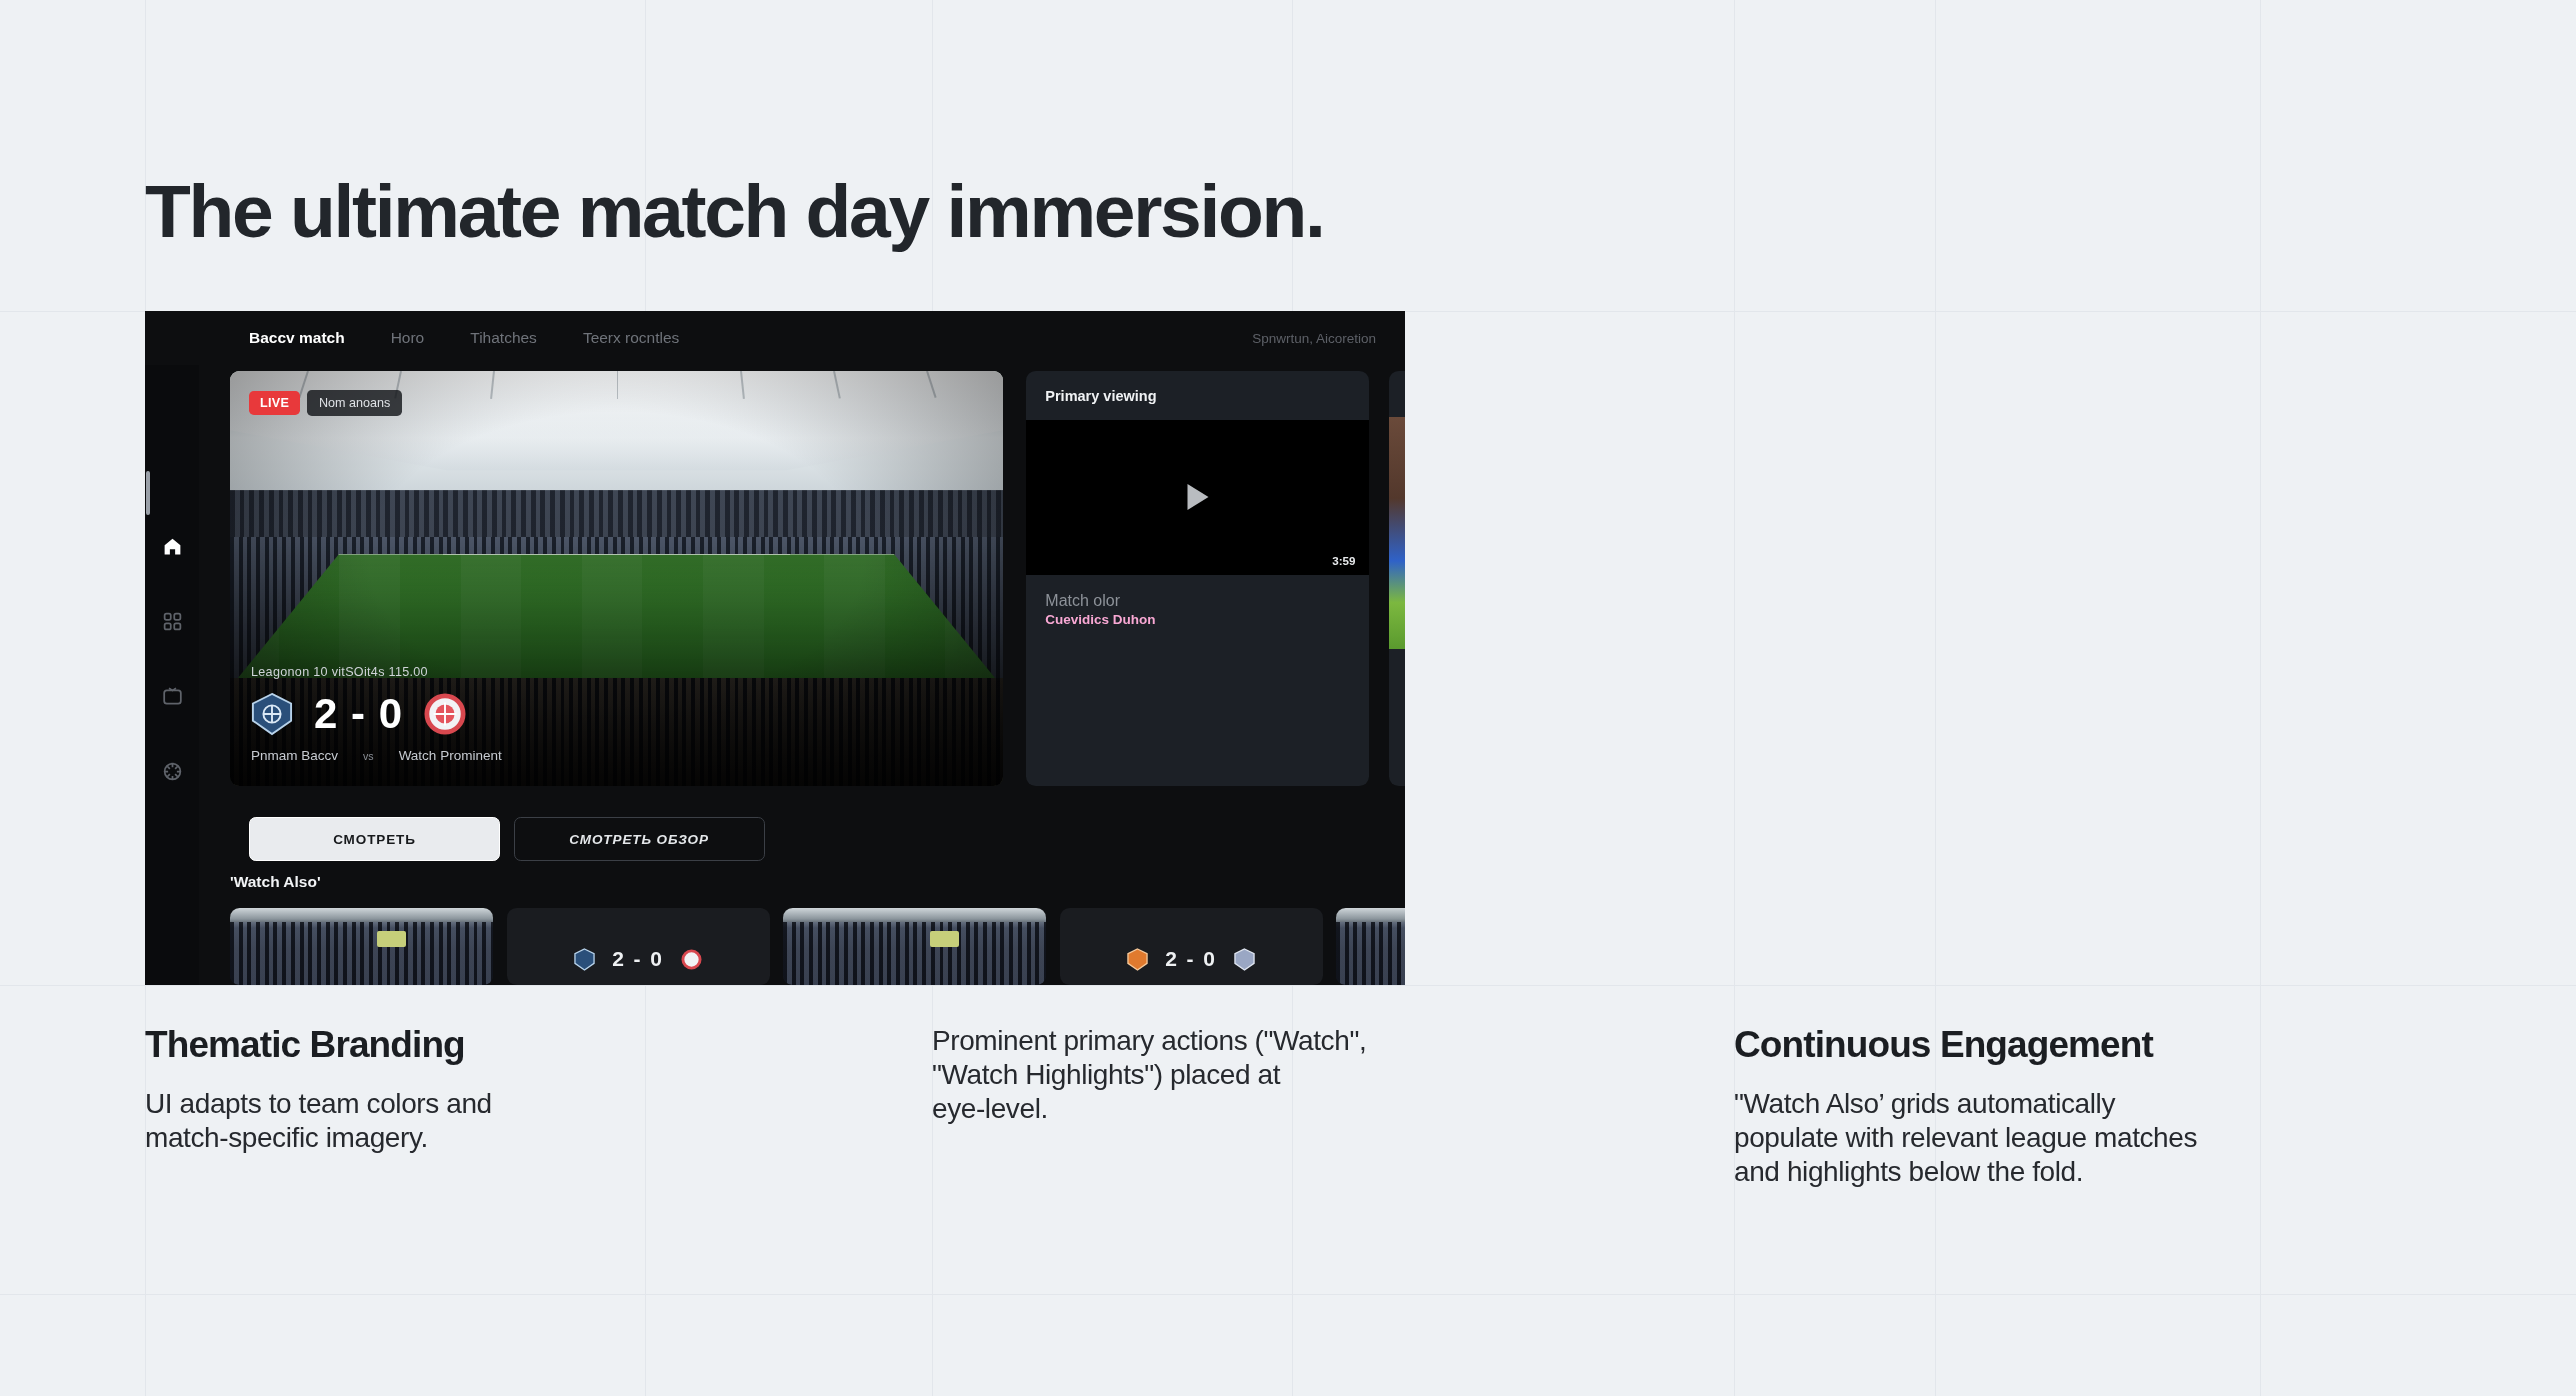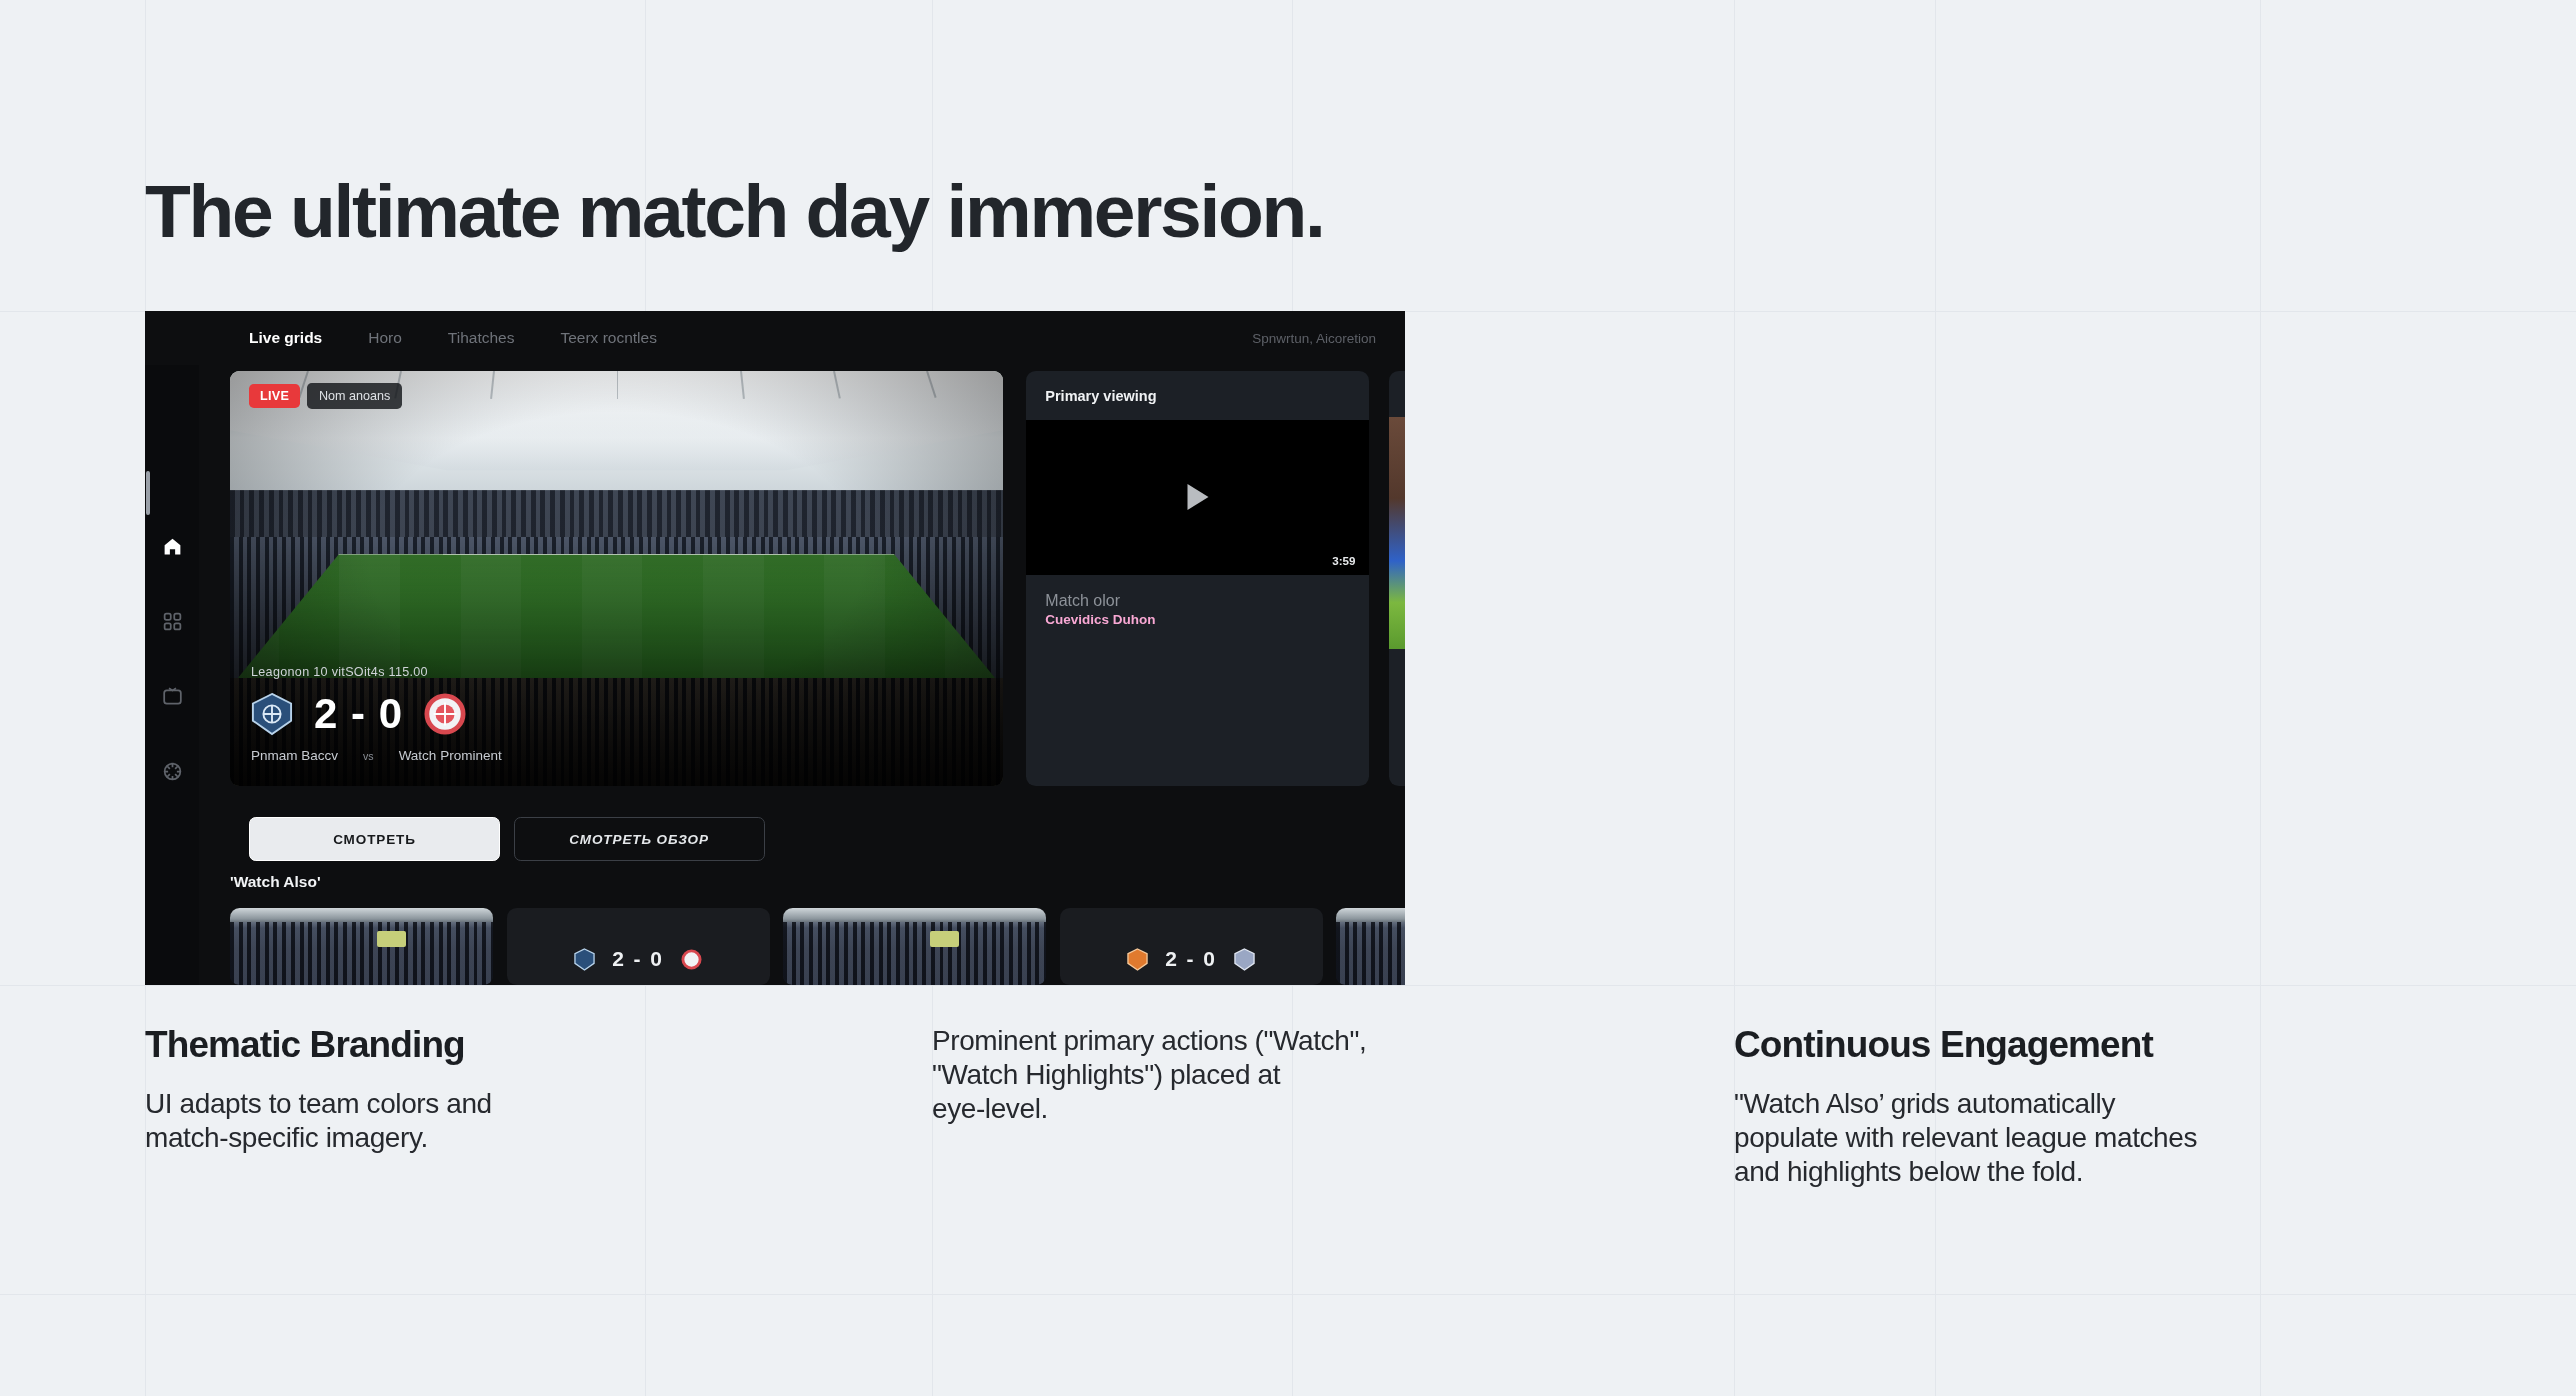--- a/index.html
+++ b/index.html
@@ -200,21 +200,21 @@
     position: absolute; inset: 0;
     background:
       linear-gradient(180deg, rgba(0,0,0,0) 40%, rgba(0,0,0,0.55) 78%, rgba(0,0,0,0.85) 100%),
       radial-gradient(ellipse at 50% 45%, rgba(0,0,0,0) 45%, rgba(0,0,0,0.45) 100%);
   }
 
   
   #live-row {
     position: absolute;
     left: 19.3px;
-    top: 12px;
+    top: 19px;
     display: flex;
     align-items: center;
     gap: 7.7px;
     z-index: 5;
     justify-content: center;
   }
   #live-badge {
     background: #e8393b;
     color: #fff;
     font-size: 12.6px;
@@ -493,21 +493,21 @@
   <div class="hline" style="top:311px"></div>
   <div class="hline" style="top:985px"></div>
   <div class="hline" style="top:1294px"></div>
 </div>
 
 <h1 id="headline">The ultimate match day immersion.</h1>
 
 <div id="app-mockup">
 
   <div id="app-topbar">
-    <span class="nav-item active">Live grids</span>
+    <span class="nav-item active">Baccv match</span>
     <span class="nav-item">Horo</span>
     <span class="nav-item">Tihatches</span>
     <span class="nav-item">Teerx rocntles</span>
     <span id="nav-right">Spnwrtun, Aicoretion</span>
   </div>
 
   <div id="app-rail">
     <div id="rail-scrollbar"></div>
     <div class="rail-icon active">
       <svg viewBox="0 0 24 24" fill="currentColor">

